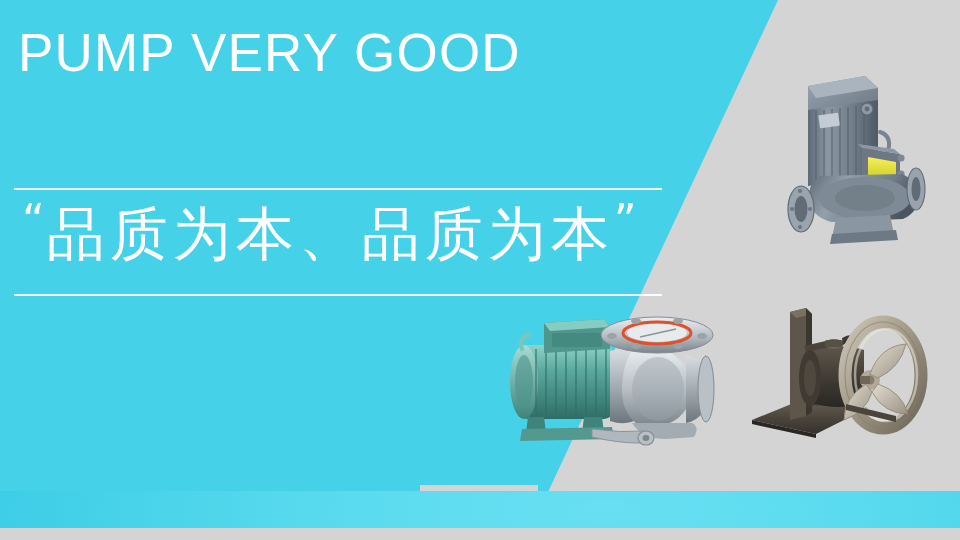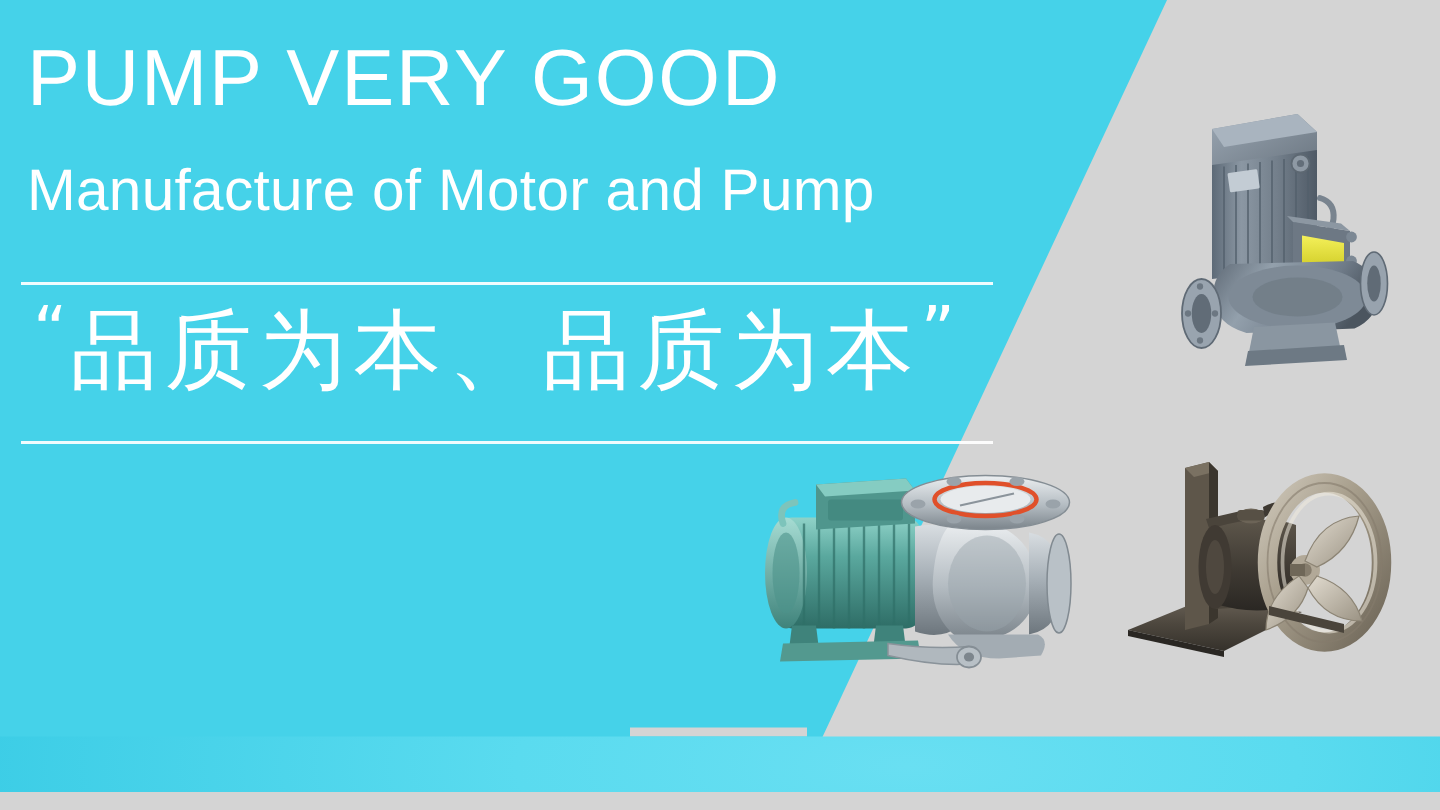--- a/index.html
+++ b/index.html
@@ -70,21 +70,20 @@
 </style>
 </head>
 <body>
 
 <div class="banner">
 
   <div class="gray-panel"></div>
   <div class="cyan-panel"></div>
 
   <div class="headline">PUMP VERY GOOD</div>
-  <div class="subhead">Manufacture of Motor and Pump</div>
 
   <div class="rule rule-top"></div>
 
   <div class="slogan"><span class="qm">“</span><span>品质为本、品质为本</span><span class="qm">”</span></div>
 
   <div class="rule rule-bottom"></div>
 
   <div class="pump-vertical">
     <svg width="170" height="190" viewBox="0 0 170 190" aria-hidden="true">
       <defs>

